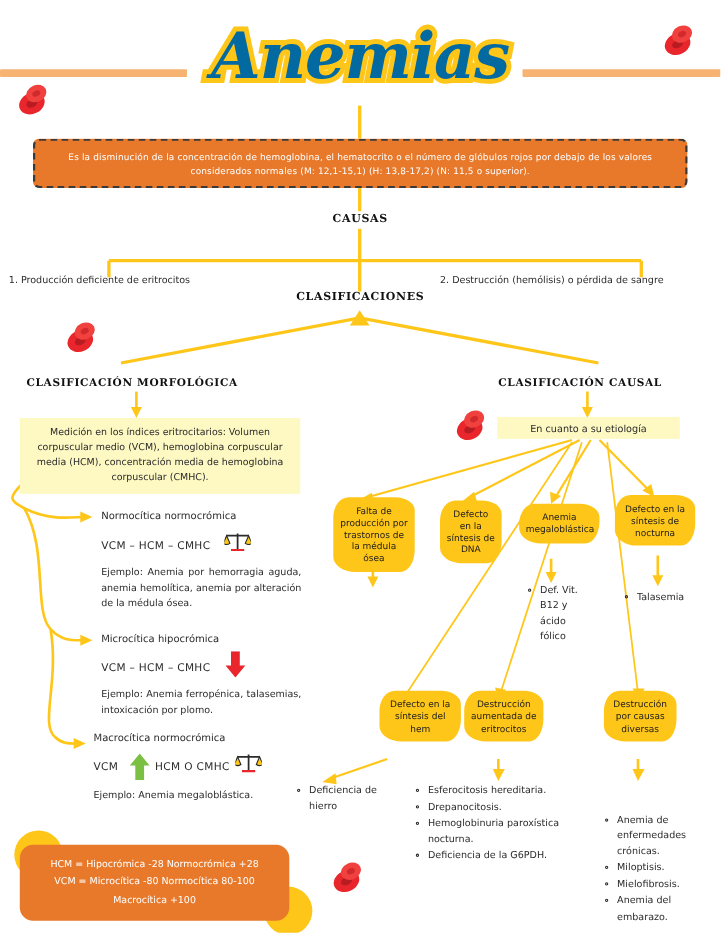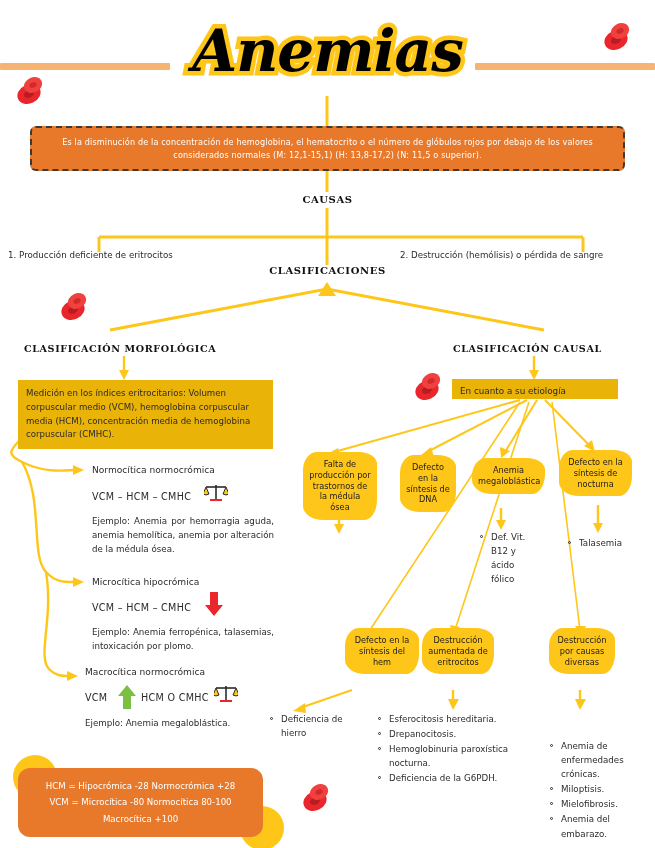--- a/index.html
+++ b/index.html
@@ -12,21 +12,21 @@
   .abs{position:absolute;}
 
   
   .topbar{height:7px;background:#f7b372;border-radius:1px;}
 
   
   .title{
     position:absolute;left:0;right:0;top:22px;text-align:center;
     font-family:"DejaVu Serif", serif;
     font-size:58px;line-height:1;font-weight:700;font-style:italic;
-    color:#000000;
+    color:#0369a1;
     letter-spacing:-1px;
     -webkit-text-stroke:9px #FFC61A;
     paint-order:stroke fill;
     text-shadow:
       0 0 0 #FFC61A;
   }
 
   
   .definition{
     position:absolute;left:30px;top:126px;width:595px;
@@ -39,22 +39,22 @@
   .heading{
     font-family:"DejaVu Serif", serif;font-weight:700;
     letter-spacing:.6px;color:#111;
   }
   .h-causas{font-size:10px;}
   .h-clasif{font-size:10px;}
   .h-sub{font-size:9.6px;}
 
   
   .greybox{
-    background:#eab308;color:#2b2b2b;
-    font-size:8.6px;line-height:1.6;
+    background:#fef9c3;color:#2b2b2b;
+    font-size:8.6px;line-height:1.6;text-align:center;
     padding:7px 8px;box-sizing:border-box;
   }
 
   
   .blob{
     background:#FFC61A;color:#1c1c1c;text-align:center;
     font-size:9px;line-height:1.32;
     padding:7px 6px;box-sizing:border-box;
     border-radius:14px 18px 13px 20px / 18px 12px 20px 14px;
   }

